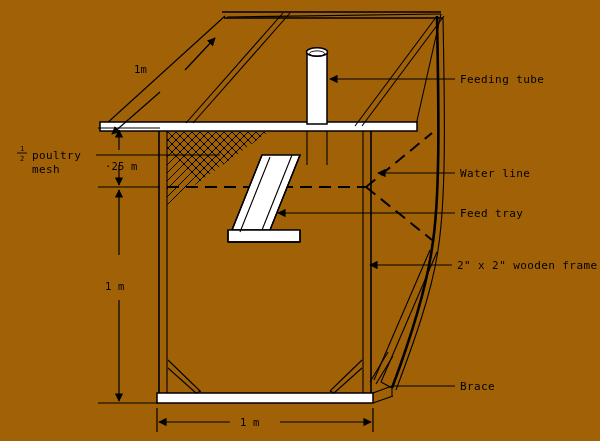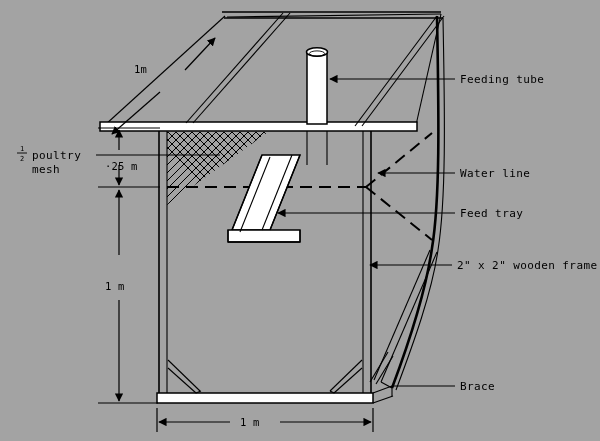--- a/index.html
+++ b/index.html
@@ -10,21 +10,21 @@
   body {
     width: 600px;
     height: 441px;
     overflow: hidden;
     font-family: "DejaVu Sans Mono", monospace;
   }
   #diagram-root {
     position: relative;
     width: 600px;
     height: 441px;
-    background: #a3a3a3;
+    background: #a16207;
   }
   svg.figure {
     display: block;
     width: 600px;
     height: 441px;
   }
   .ink {
     fill: none;
     stroke: #000000;
     stroke-width: 1.6;

